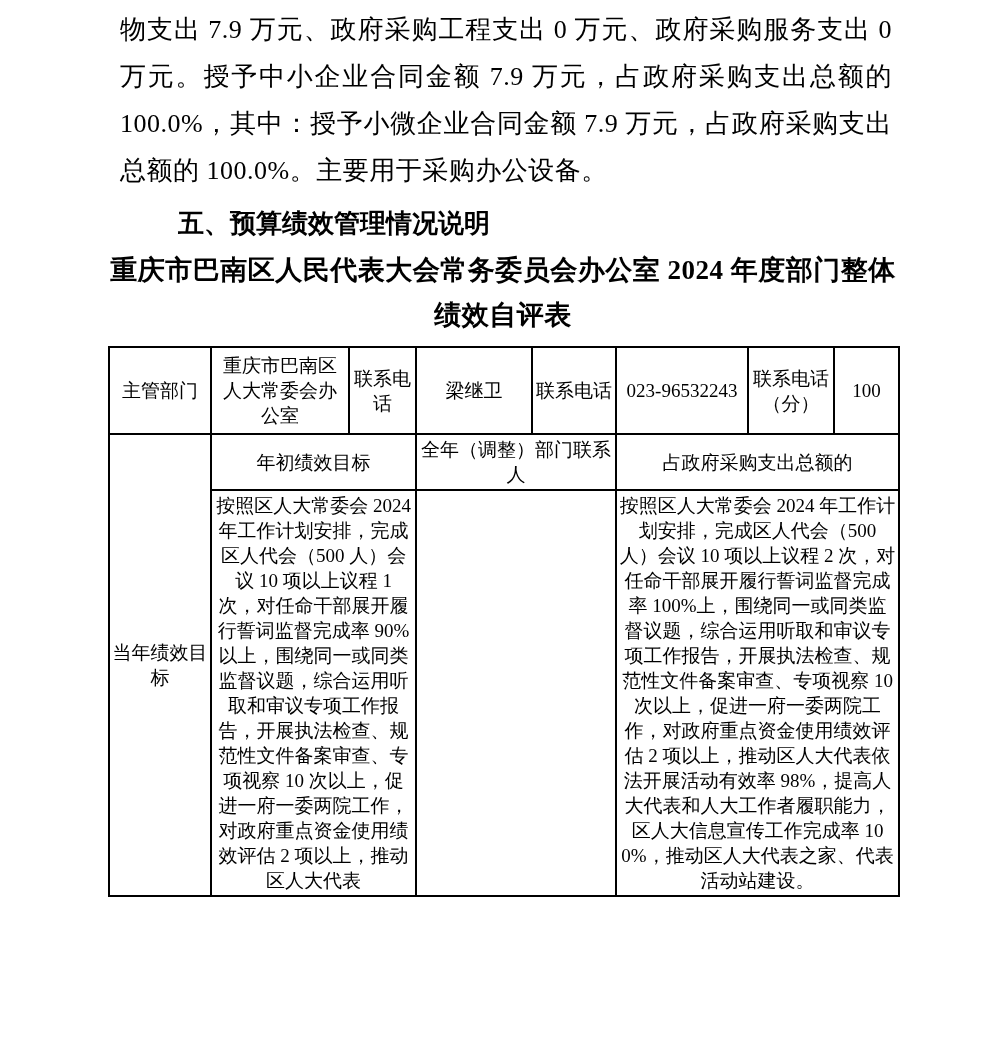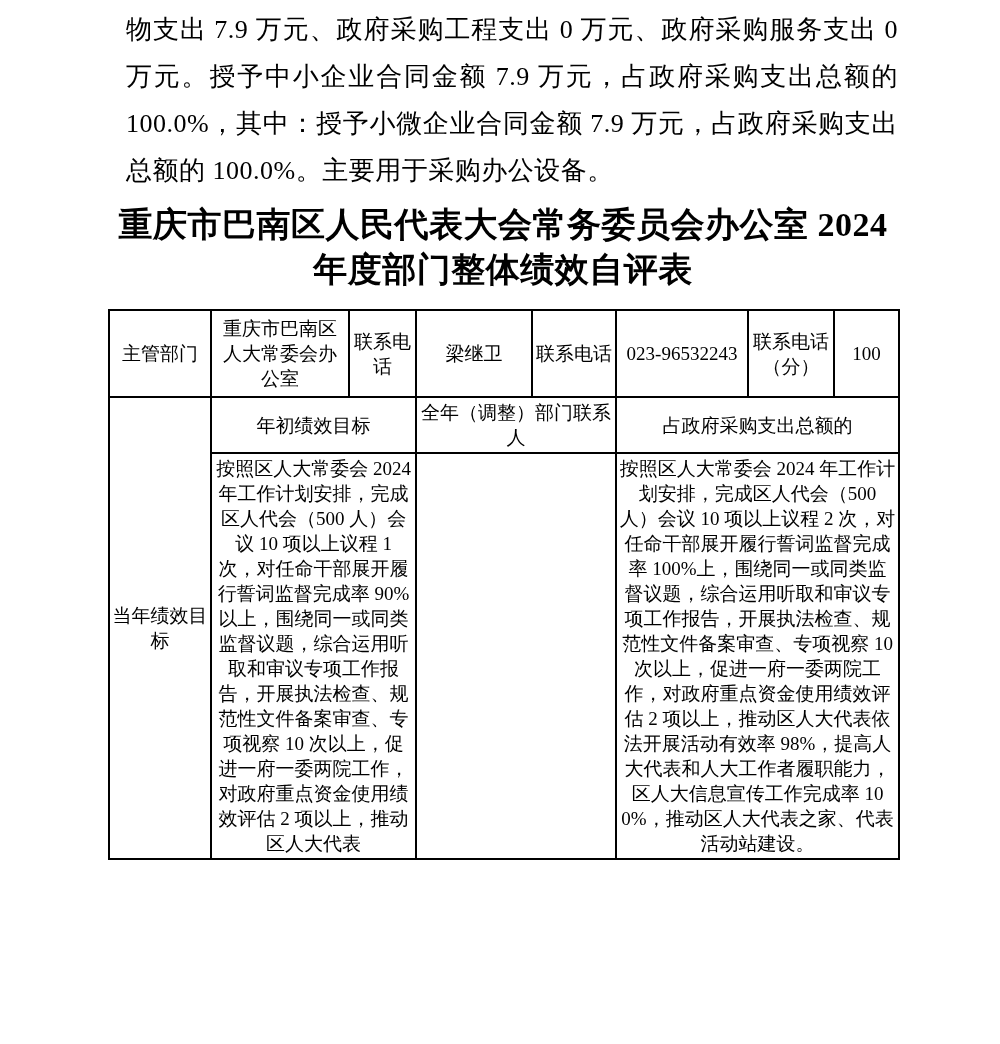--- a/index.html
+++ b/index.html
@@ -15,21 +15,21 @@
     font-family: "Liberation Serif", "DejaVu Serif", serif;
   }
   .page {
     position: relative;
     width: 790px;
     margin: 0;
     padding: 6px 102px 0 108px;
   }
   
   .para {
-    margin: 0 0 0 18px;
+    margin: 0 0 0 12px;
     width: 772px;
     font-size: 26px;
     line-height: 47px;
     text-align: justify;
     text-justify: inter-ideograph;
     letter-spacing: 0.5px;
   }
   .para.indent { text-indent: 2em; }
   .section-heading {
     margin: 12px 0 0 18px;
@@ -43,23 +43,23 @@
   .subsection-heading {
     margin: 16px 0 0 18px;
     width: 772px;
     font-size: 26px;
     font-weight: normal;
     line-height: 34px;
     text-indent: 2em;
   }
   .para.after-head { margin-top: 12px; }
   .table-title {
-    margin: 8px auto 17px auto;
+    margin: 8px auto 8px auto;
     width: 786px;
-    font-size: 34px;
+    font-size: 27px;
     font-weight: bold;
     line-height: 45px;
     text-align: center;
     letter-spacing: 0.5px;
   }
   
   table.eval {
     width: 790px;
     table-layout: fixed;
     border-collapse: collapse;
@@ -88,20 +88,21 @@
   }
   td.row-label { line-height: 27px; }
 </style>
 </head>
 <body>
 
 <div class="page">
 
   <p class="para">物支出 7.9 万元、政府采购工程支出 0 万元、政府采购服务支出 0 万元。授予中小企业合同金额 7.9 万元，占政府采购支出总额的 100.0%，其中：授予小微企业合同金额 7.9 万元，占政府采购支出总额的 100.0%。主要用于采购办公设备。</p>
 
+  <p class="section-heading">五、预算绩效管理情况说明</p>
 
 
 
   <p class="table-title">重庆市巴南区人民代表大会常务委员会办公室 2024 年度部门整体绩效自评表</p>
 
   <table class="eval">
     <colgroup>
       <col style="width:102px">
       <col style="width:138px">
       <col style="width:67px">

